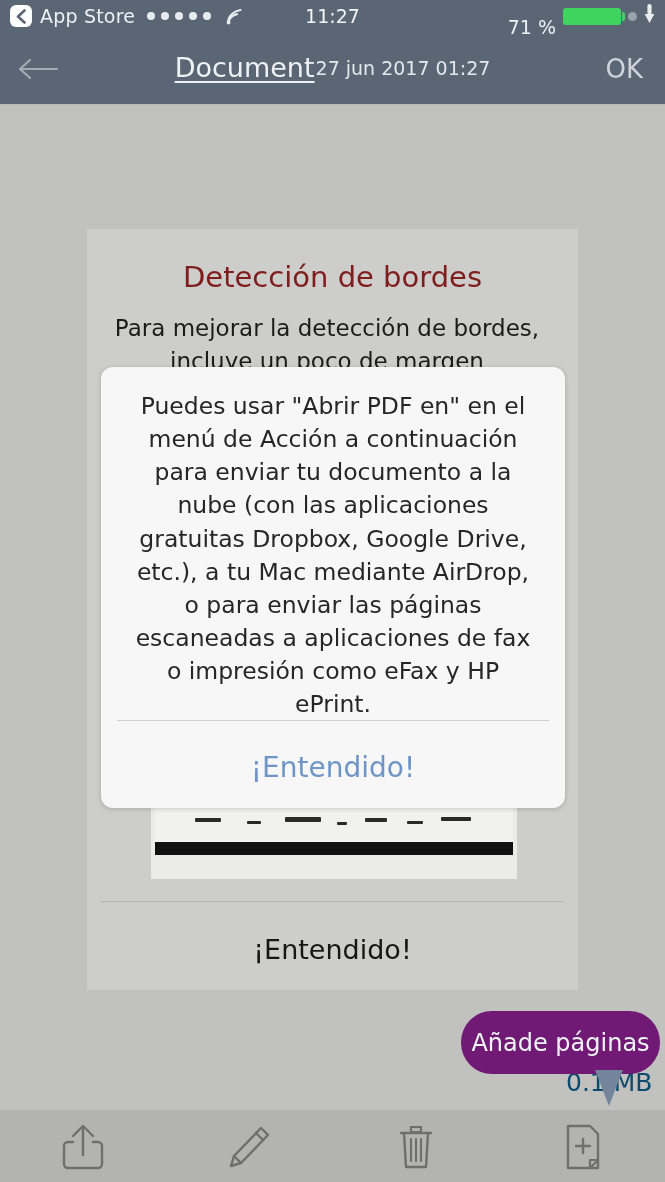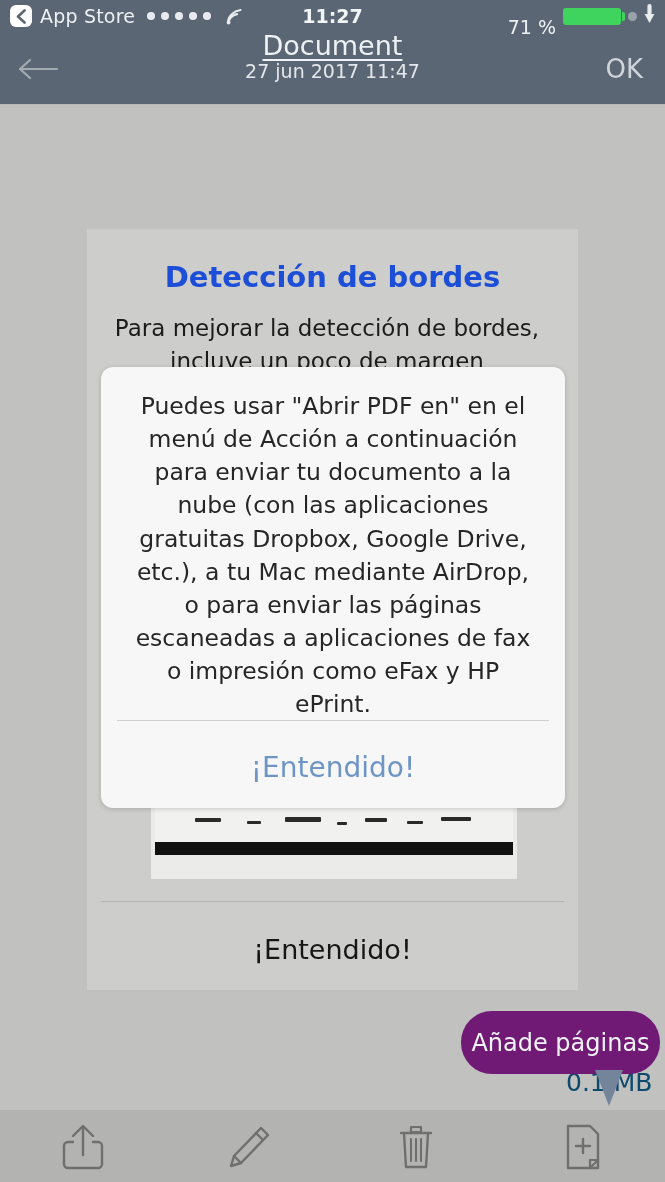--- a/index.html
+++ b/index.html
@@ -24,21 +24,21 @@
     display:flex; align-items:center; justify-content:center;
   }
   .back-badge svg{ display:block; }
   .sb-appname{ font-size:19px; color:#eef1f4; letter-spacing:.2px; }
   .dots{ display:flex; align-items:center; gap:6px; margin-left:4px; }
   .dots i{ width:8px; height:8px; border-radius:50%; background:#e9ecef; display:block; }
   .carrier-icon{ margin-left:6px; display:flex; align-items:flex-end; }
   .sb-center{
     position:absolute; left:0; right:0; top:0; height:32px;
     display:flex; align-items:center; justify-content:center;
-    font-size:19px; font-weight:bold; color:#f2f5f7; pointer-events:none;
+    font-size:19px; font-weight:normal; color:#f2f5f7; pointer-events:none;
   }
   .sb-right{
     margin-left:auto; display:flex; align-items:center; gap:7px; z-index:2;
   }
   .batt-pct{ font-size:19px; color:#eef1f4;margin-top:22px; }
   .batt{
     position:relative; width:58px; height:17px;
     border-radius:3px; background:#3fd45e; display:block;
   }
   .batt:after{
@@ -52,21 +52,21 @@
     position:absolute; left:0; top:32px; width:665px; height:73px;
     background:#5a6673;
   }
   .nav-back{
     position:absolute; left:14px; top:50%; transform:translateY(-50%);
     width:48px; height:40px; display:flex; align-items:center; justify-content:center;
     opacity:.62;
   }
   .nav-title-wrap{
     position:absolute; left:0; right:0; top:0; height:73px;
-    display:flex; flex-direction:column; align-items:center; 
+    display:flex; flex-direction:row; align-items:center; justify-content:center;
     gap:1px;
   }
   .nav-title{
     font-size:27px; color:#eff2f5; text-decoration:underline;
     text-underline-offset:4px; line-height:1.05;
   }
   .nav-sub{ font-size:19px; color:#e4e8ec; line-height:1.1; }
   .nav-ok{
     position:absolute; right:22px; top:50%; transform:translateY(-50%);
     font-size:26px; color:#ced4da;
@@ -76,21 +76,21 @@
     background:#b9b9b7;
   }
 
   
   .card{
     position:absolute; left:87px; top:229px; width:491px; height:761px;
     background:#cdcdcb;
   }
   .card-title{
     position:absolute; left:0; right:0; top:31px; text-align:center;
-    font-size:29px; font-weight:bold; color:#1d4ed8;
+    font-size:29px; font-weight:normal; color:#7f1d1d;
   }
   .card-desc{
     position:absolute; left:24px; right:35px; top:83px; text-align:center;
     font-size:23px; color:#1b1b1b; line-height:1.42;
   }
   .card-scan{
     position:absolute; left:64px; top:150px; width:366px; height:500px;
     background:#ebebea;
     overflow:hidden;
   }
@@ -218,21 +218,21 @@
 
   <div class="navbar">
     <div class="nav-back">
       <svg width="44" height="24" viewBox="0 0 44 24" aria-hidden="true">
         <path d="M41 12 H4" fill="none" stroke="#cfd5da" stroke-width="2.2" stroke-linecap="round"></path>
         <path d="M14 3 L4 12 L14 21" fill="none" stroke="#cfd5da" stroke-width="2.2" stroke-linecap="round" stroke-linejoin="round"></path>
       </svg>
     </div>
     <div class="nav-title-wrap">
       <div class="nav-title">Document</div>
-      <div class="nav-sub">27 jun 2017 11:47</div>
+      <div class="nav-sub">27 jun 2017 01:27</div>
     </div>
     <div class="nav-ok">OK</div>
   </div>
   <div class="nav-hairline"></div>
 
   <div class="card">
     <div class="card-title">Detección de bordes</div>
     <div class="card-desc">Para mejorar la detección de bordes, incluye un poco de margen</div>
 
     <div class="card-scan">

